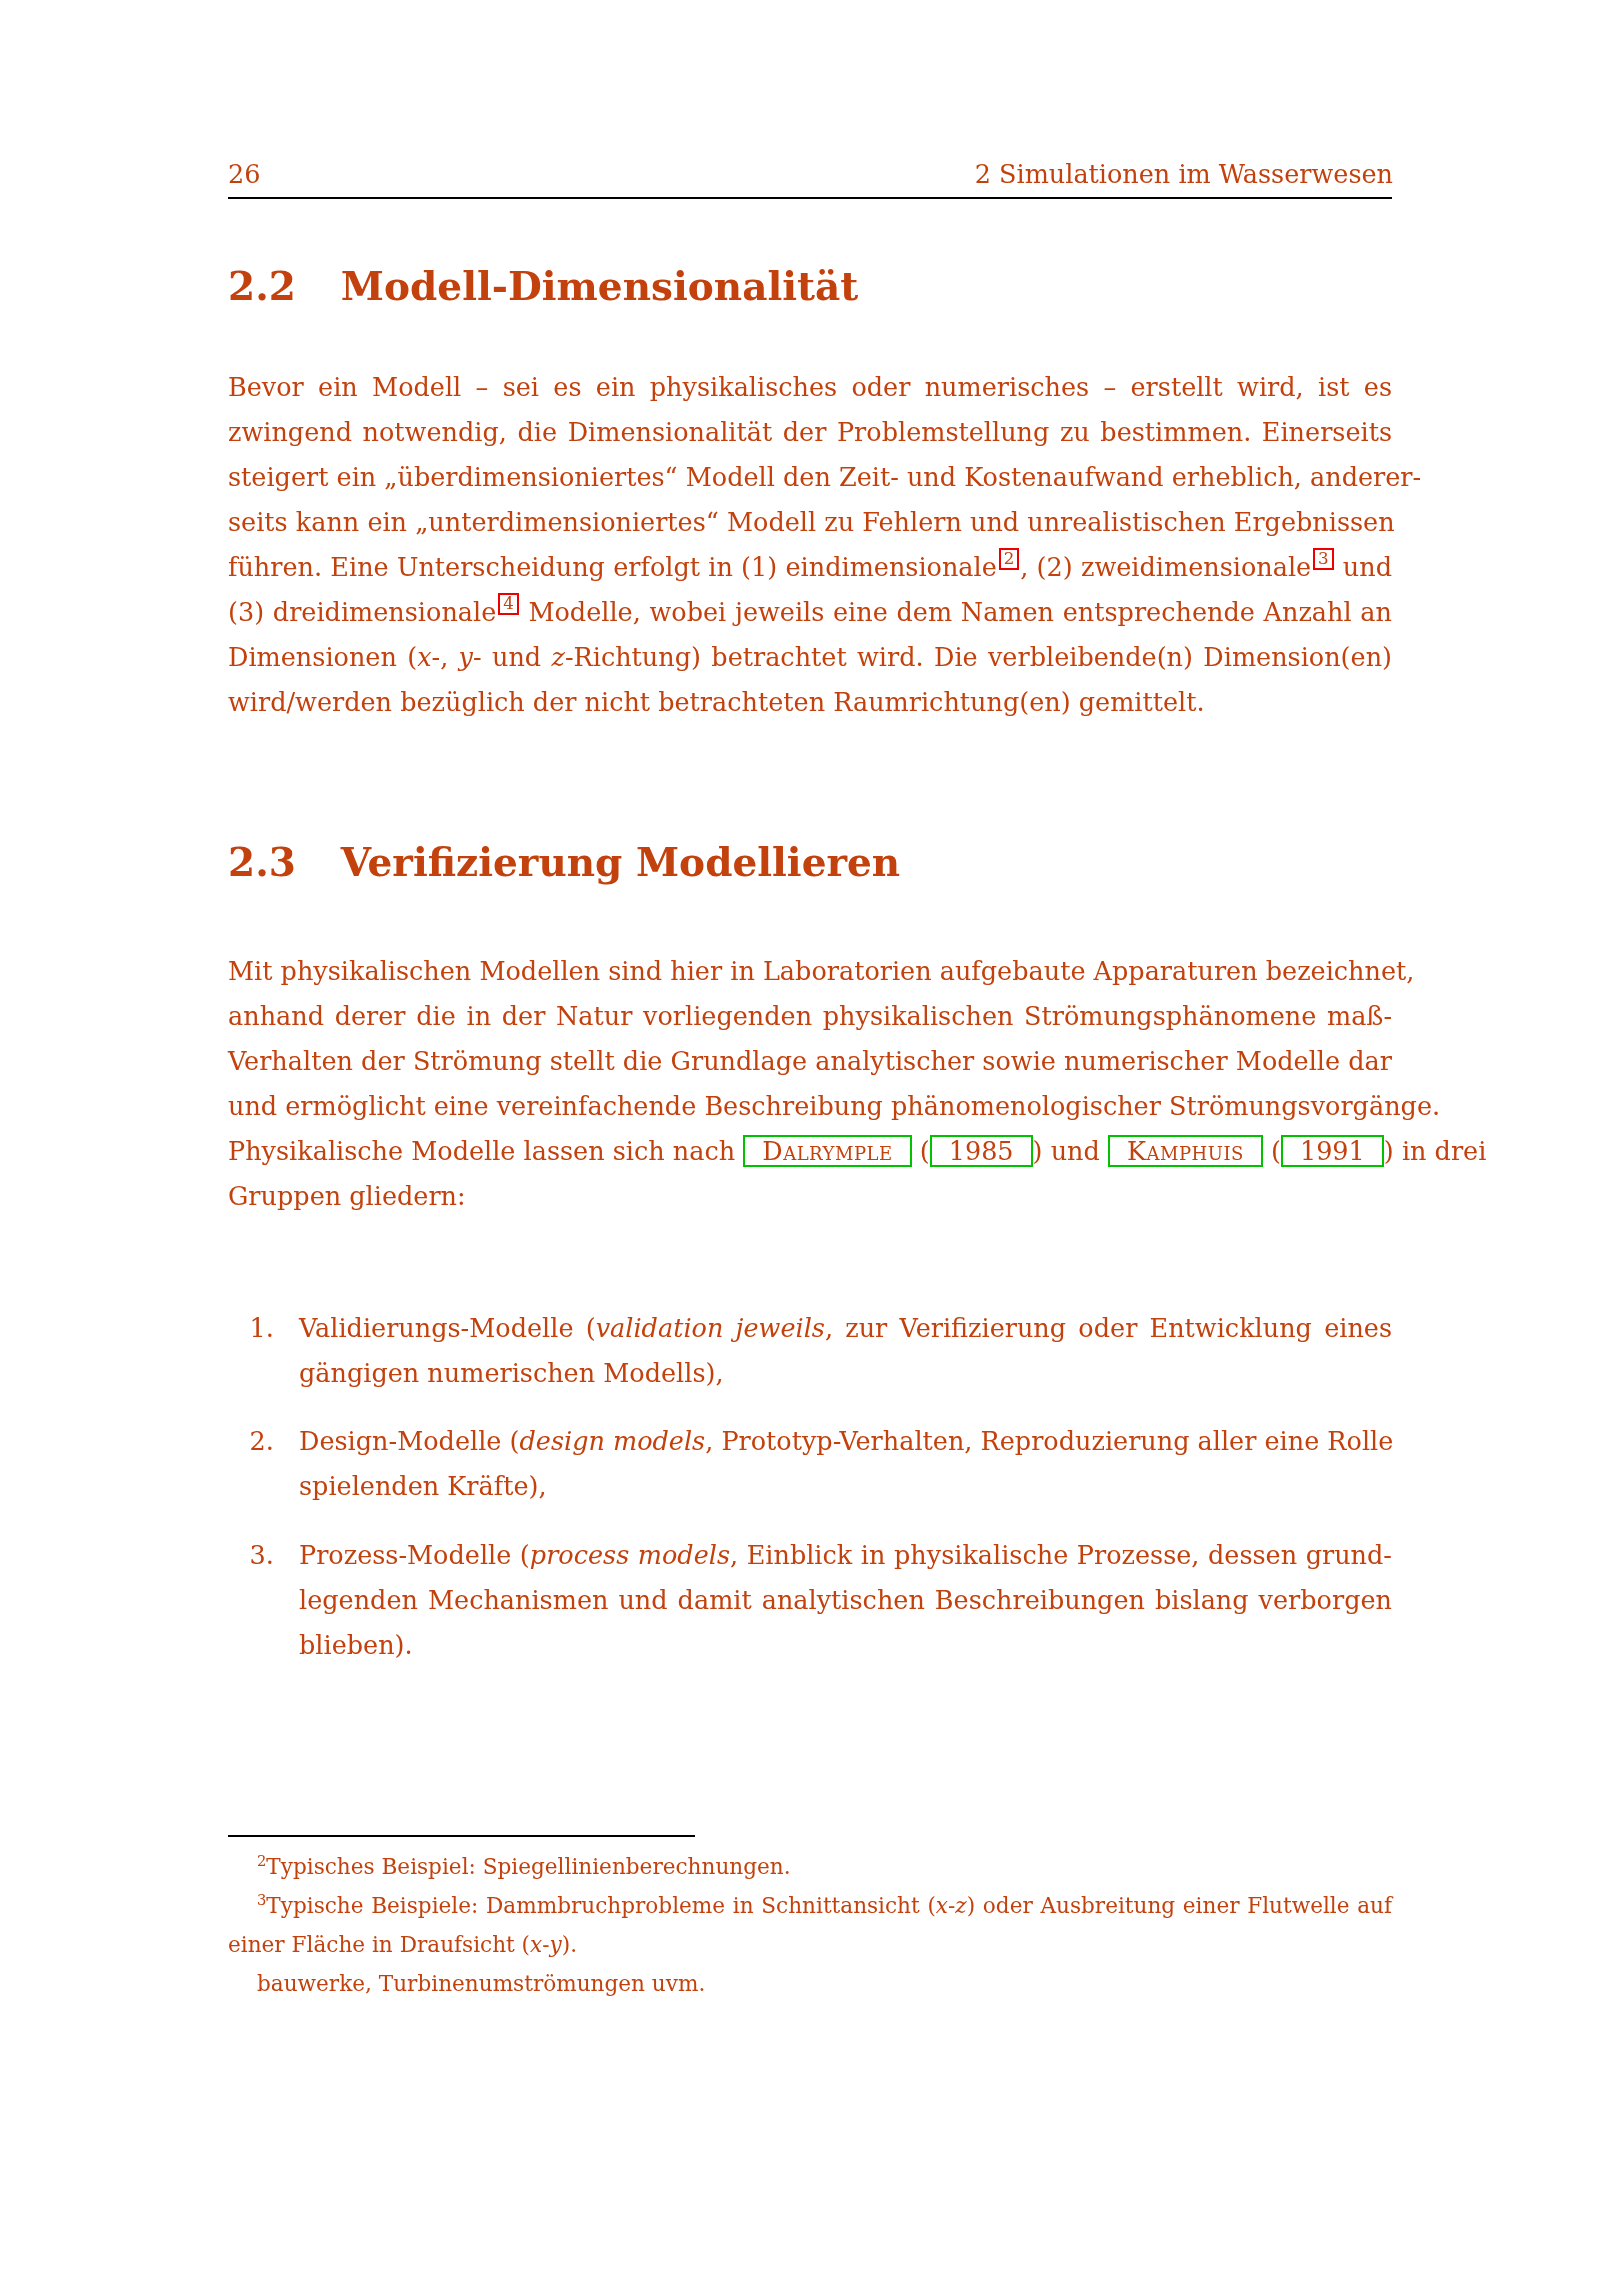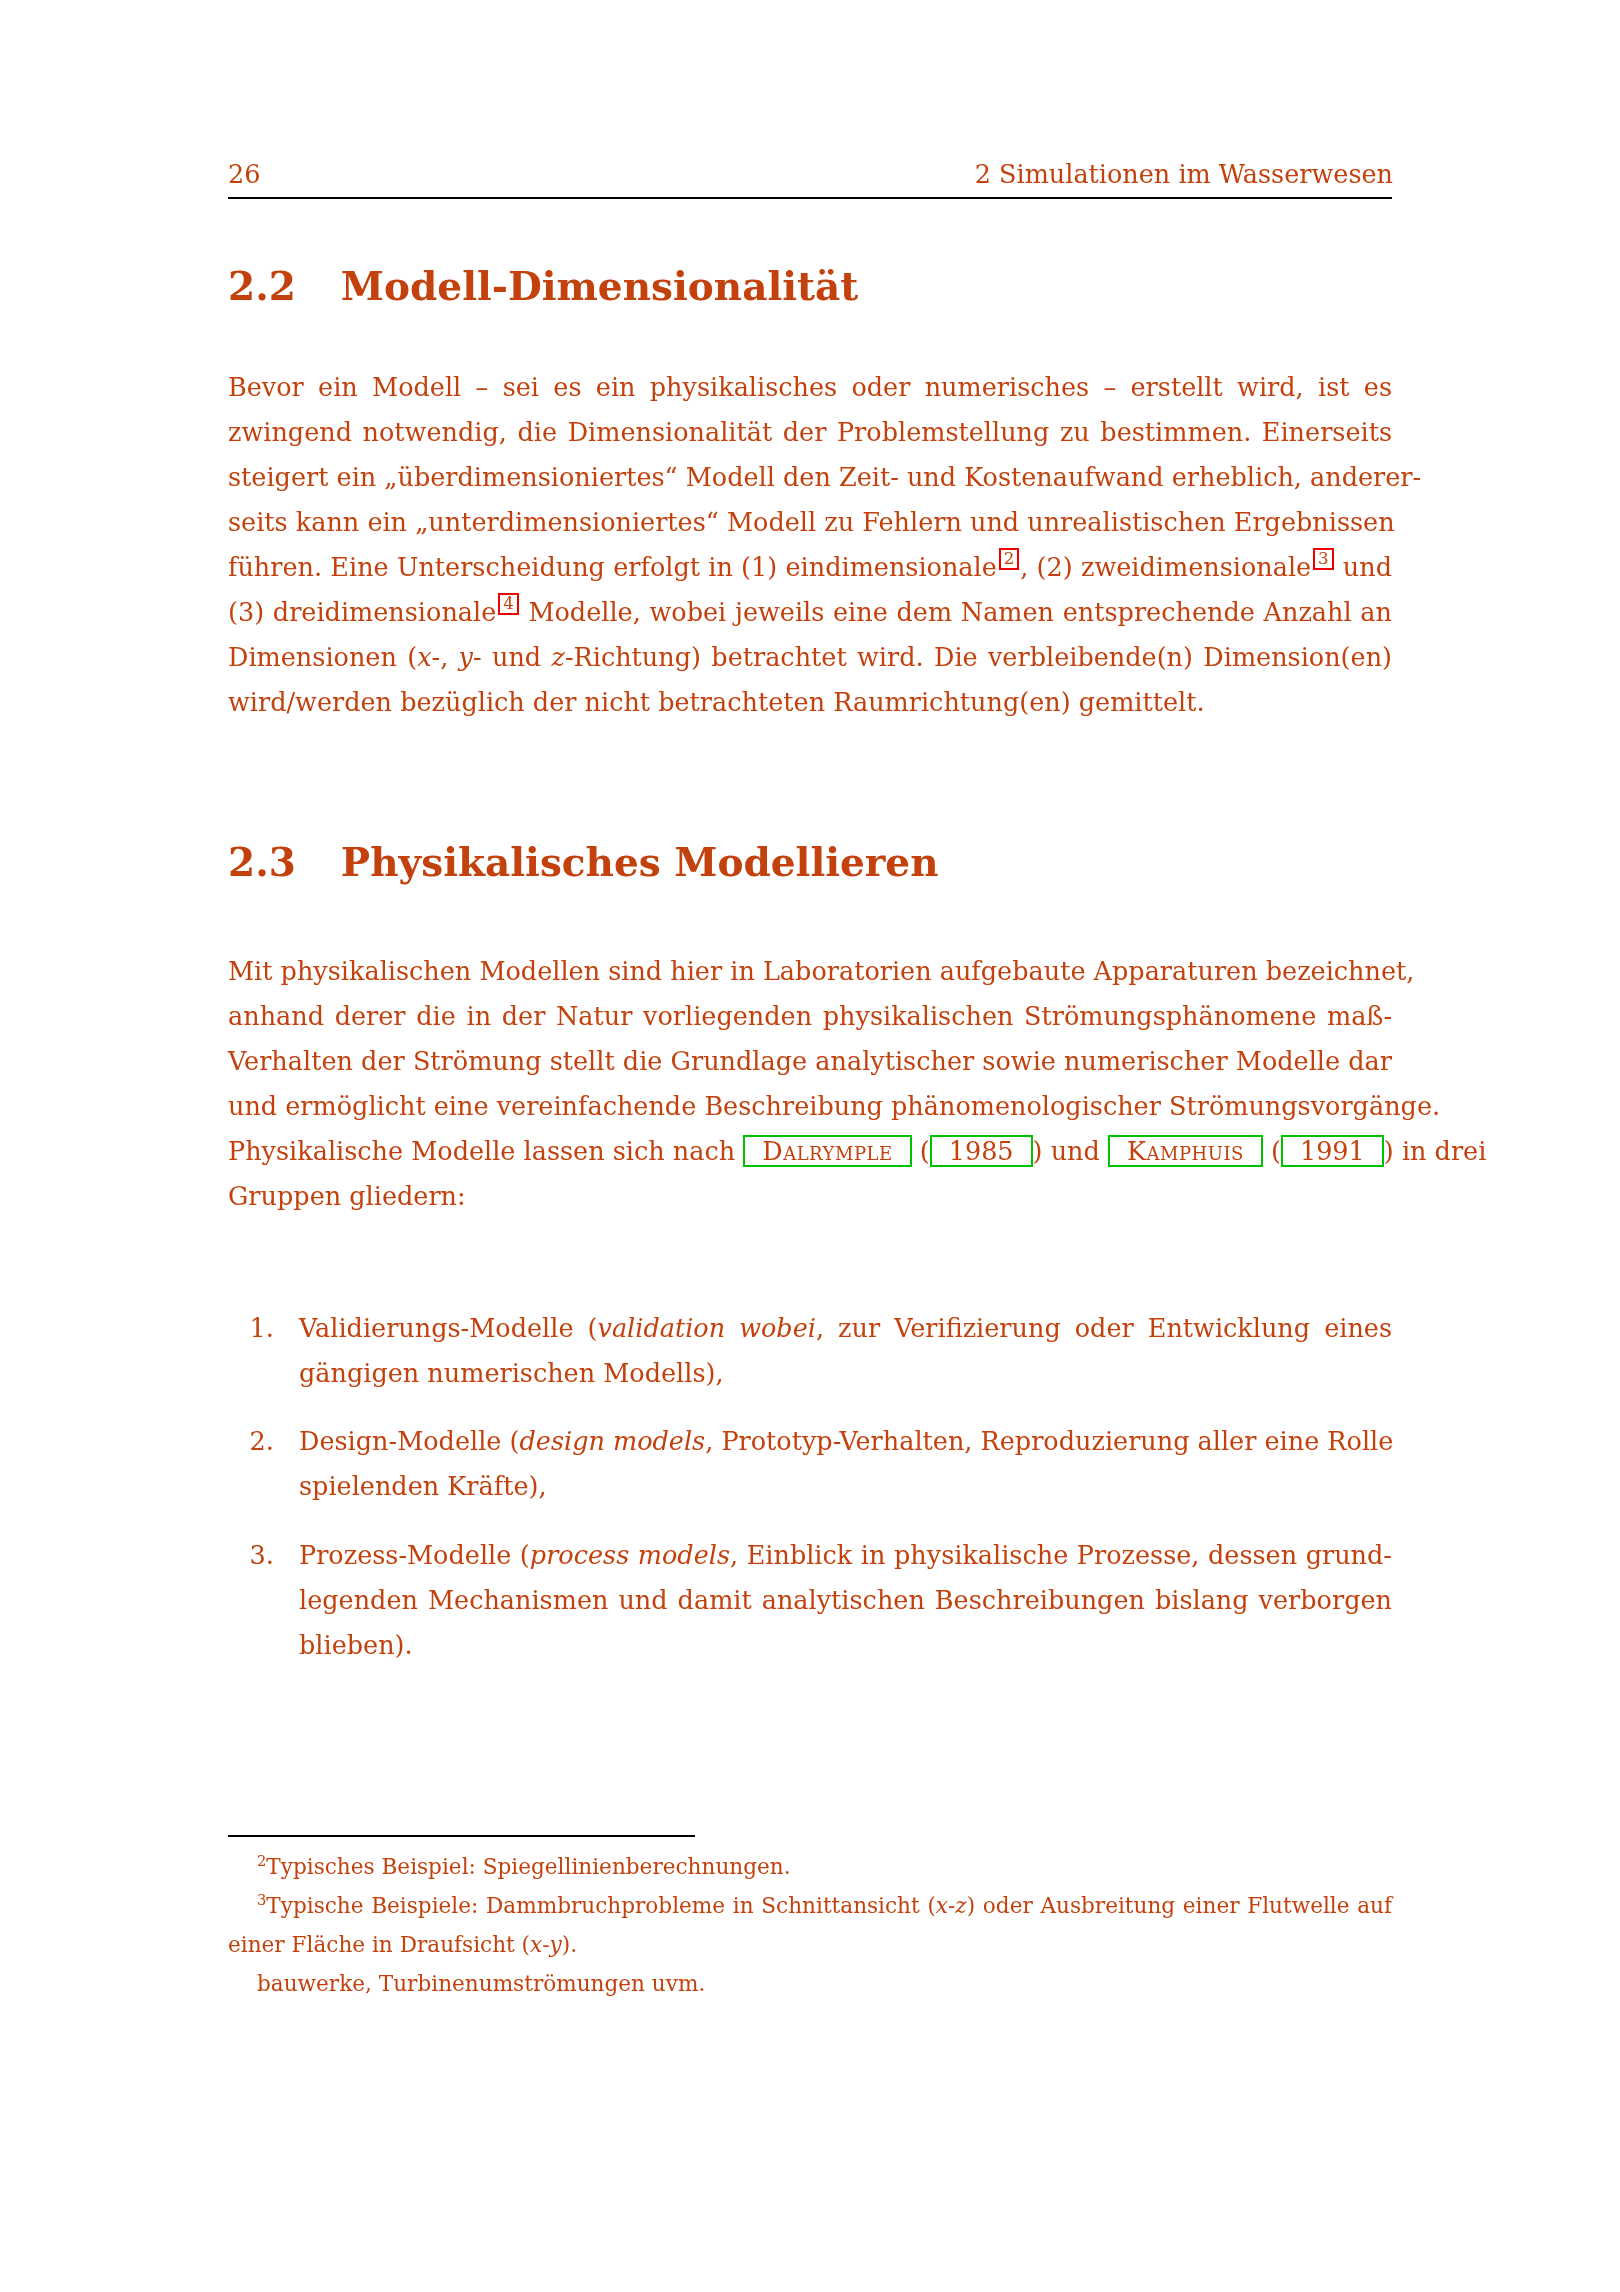--- a/index.html
+++ b/index.html
@@ -68,36 +68,36 @@
       <div class="line"><span>zwingend notwendig, die Dimensionalität der Problemstellung zu bestimmen. Einerseits</span></div>
       <div class="line"><span>steigert ein „überdimensioniertes“ Modell den Zeit- und Kostenaufwand erheblich, anderer-</span></div>
       <div class="line"><span>seits kann ein „unterdimensioniertes“ Modell zu Fehlern und unrealistischen Ergebnissen</span></div>
       <div class="line"><span>führen. Eine Unterscheidung erfolgt in (1) eindimensionale</span><span class="fnref">2</span><span>, (2) zweidimensionale</span><span class="fnref">3</span><span> und</span></div>
       <div class="line"><span>(3) dreidimensionale</span><span class="fnref">4</span><span> Modelle, wobei jeweils eine dem Namen entsprechende Anzahl an</span></div>
       <div class="line"><span>Dimensionen (</span><span class="it">x</span><span>-, </span><span class="it">y</span><span>- und </span><span class="it">z</span><span>-Richtung) betrachtet wird. Die verbleibende(n) Dimension(en)</span></div>
       <div class="line last"><span>wird/werden bezüglich der nicht betrachteten Raumrichtung(en) gemittelt.</span></div>
     </div>
 
   <div class="abs h2" id="sec23">
-    <span class="num">2.3</span><span>Physikalisches Modellieren</span>
+    <span class="num">2.3</span><span>Verifizierung Modellieren</span>
   </div>
 
   <div class="abs textblock" id="para2">
       <div class="line"><span>Mit physikalischen Modellen sind hier in Laboratorien aufgebaute Apparaturen bezeichnet,</span></div>
       <div class="line"><span>anhand derer die in der Natur vorliegenden physikalischen Strömungsphänomene maß-</span></div>
       <div class="line"><span>Verhalten der Strömung stellt die Grundlage analytischer sowie numerischer Modelle dar</span></div>
       <div class="line"><span>und ermöglicht eine vereinfachende Beschreibung phänomenologischer Strömungsvorgänge.</span></div>
       <div class="line"><span>Physikalische Modelle lassen sich nach </span><span class="citebox sc">Dalrymple</span><span> (</span><span class="citebox">1985</span><span>) und </span><span class="citebox sc">Kamphuis</span><span> (</span><span class="citebox">1991</span><span>) in drei</span></div>
       <div class="line last"><span>Gruppen gliedern:</span></div>
     </div>
 
   <div class="li" id="item1">
     <span class="label">1.</span>
     <div>
-        <div class="line"><span>Validierungs-Modelle (</span><span class="it">validation wobei</span><span>, zur Verifizierung oder Entwicklung eines</span></div>
+        <div class="line"><span>Validierungs-Modelle (</span><span class="it">validation jeweils</span><span>, zur Verifizierung oder Entwicklung eines</span></div>
         <div class="line last"><span>gängigen numerischen Modells),</span></div>
       </div>
   </div>
   <div class="li" id="item2">
     <span class="label">2.</span>
     <div>
         <div class="line"><span>Design-Modelle (</span><span class="it">design models</span><span>, Prototyp-Verhalten, Reproduzierung aller eine Rolle</span></div>
         <div class="line last"><span>spielenden Kräfte),</span></div>
       </div>
   </div>

